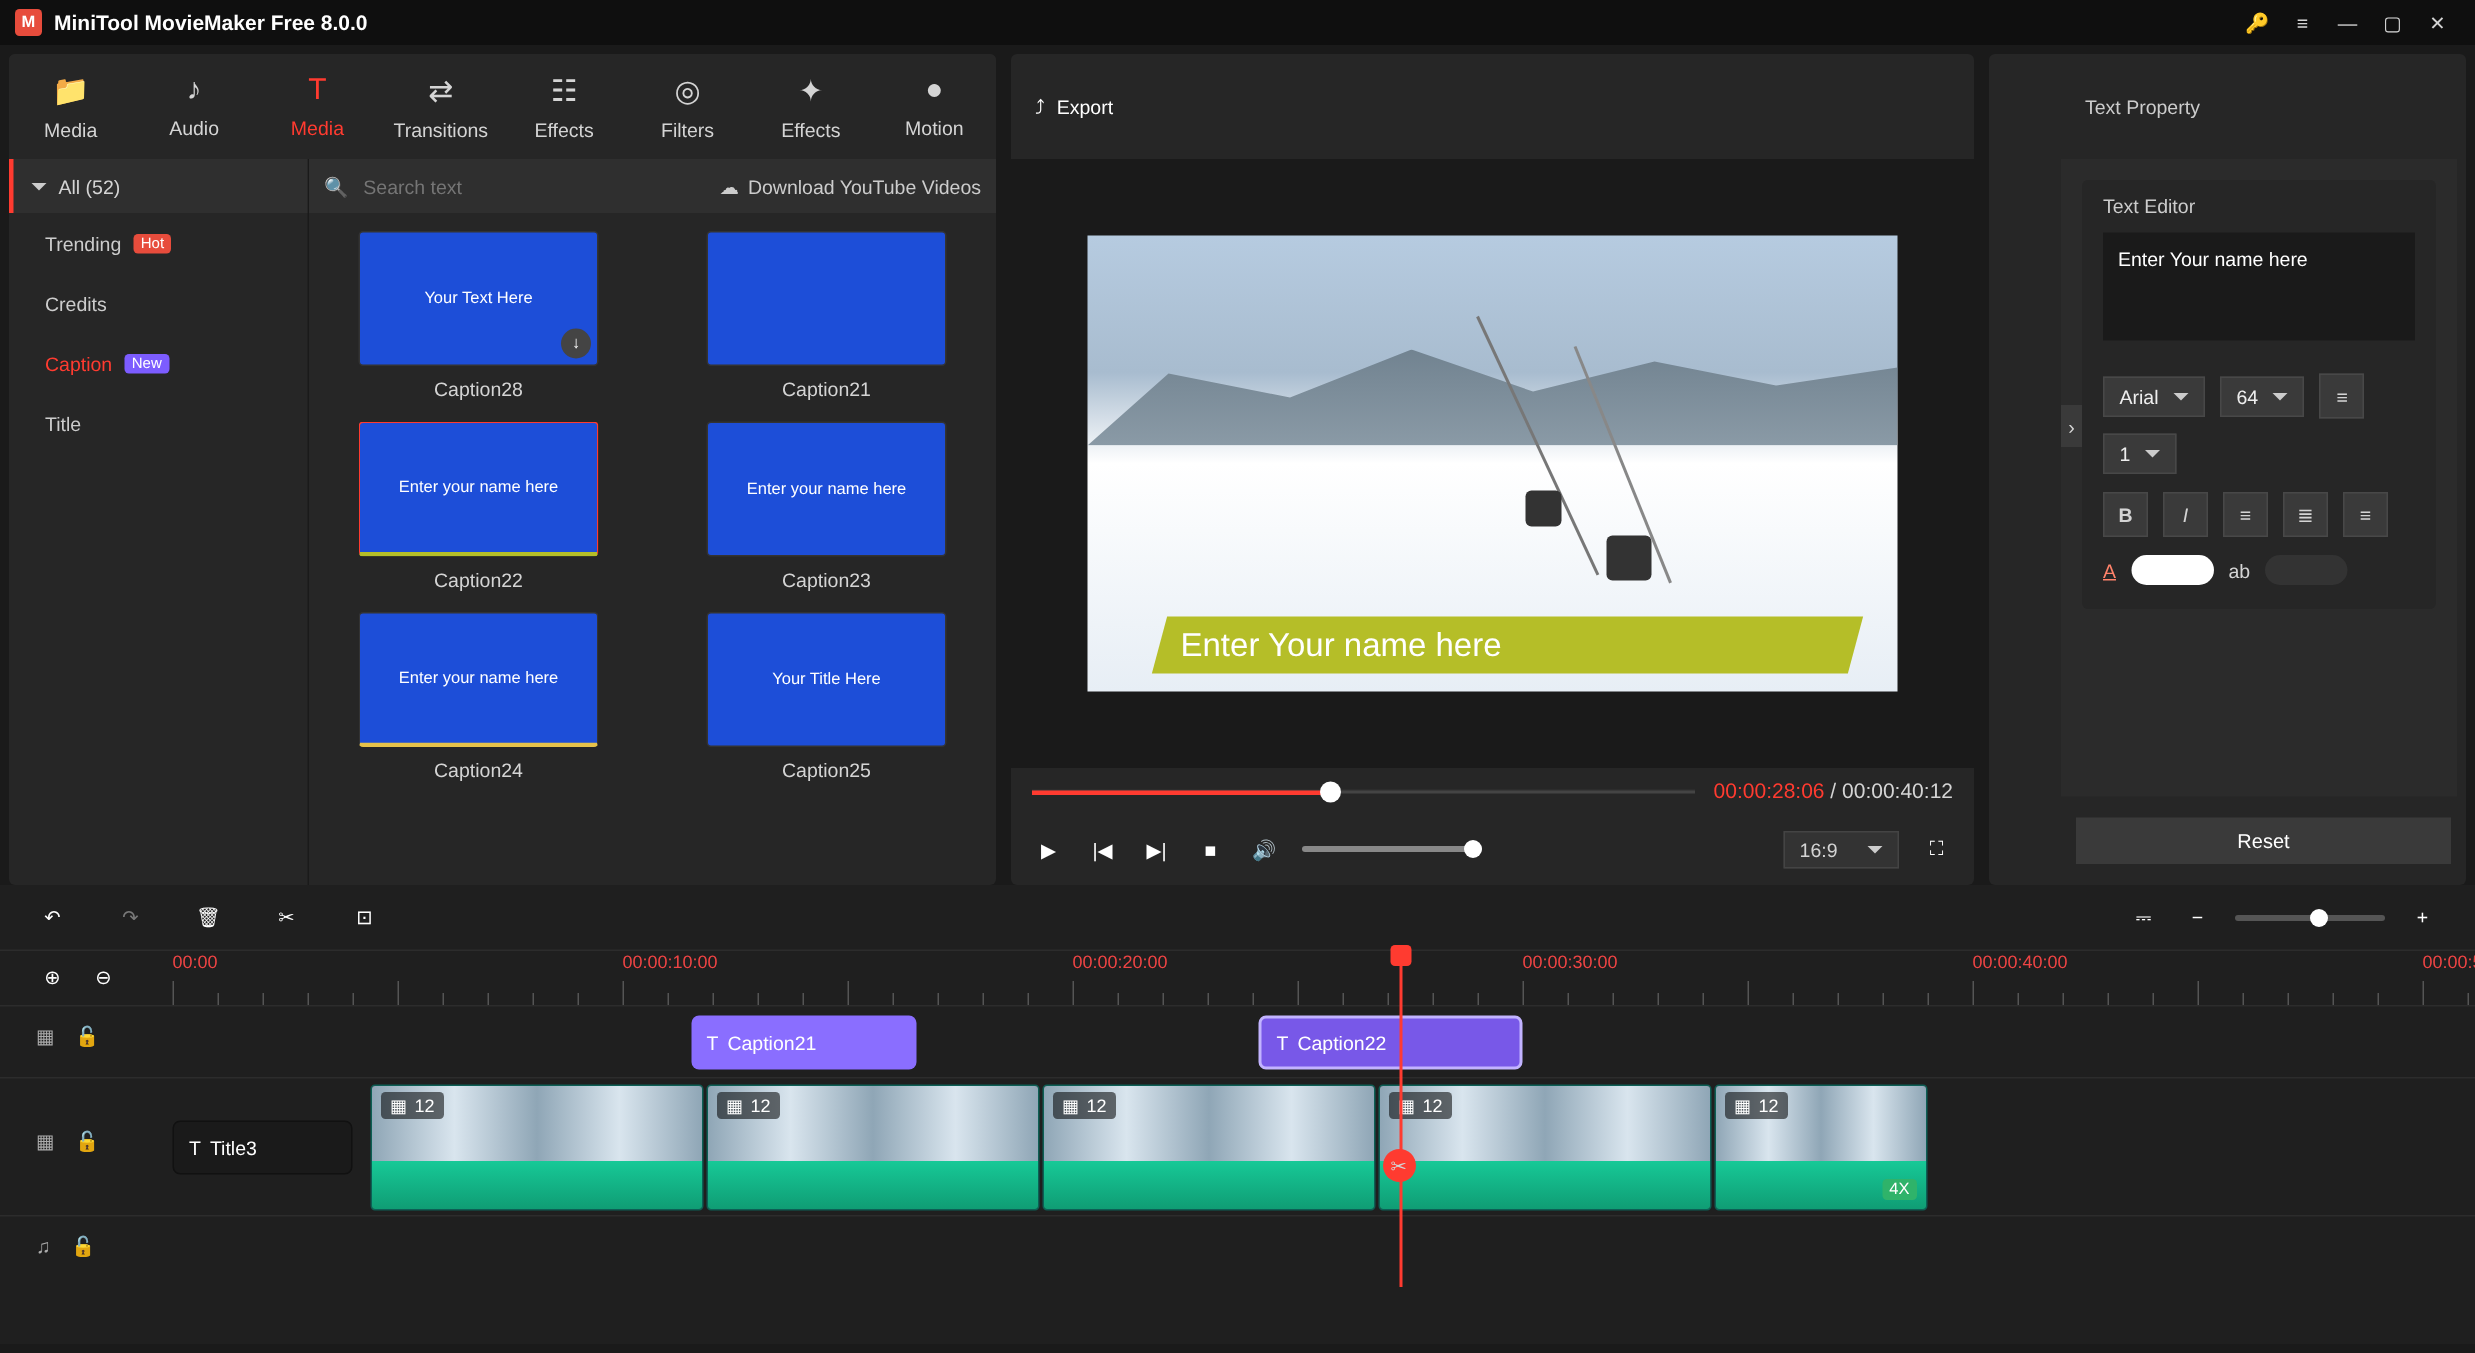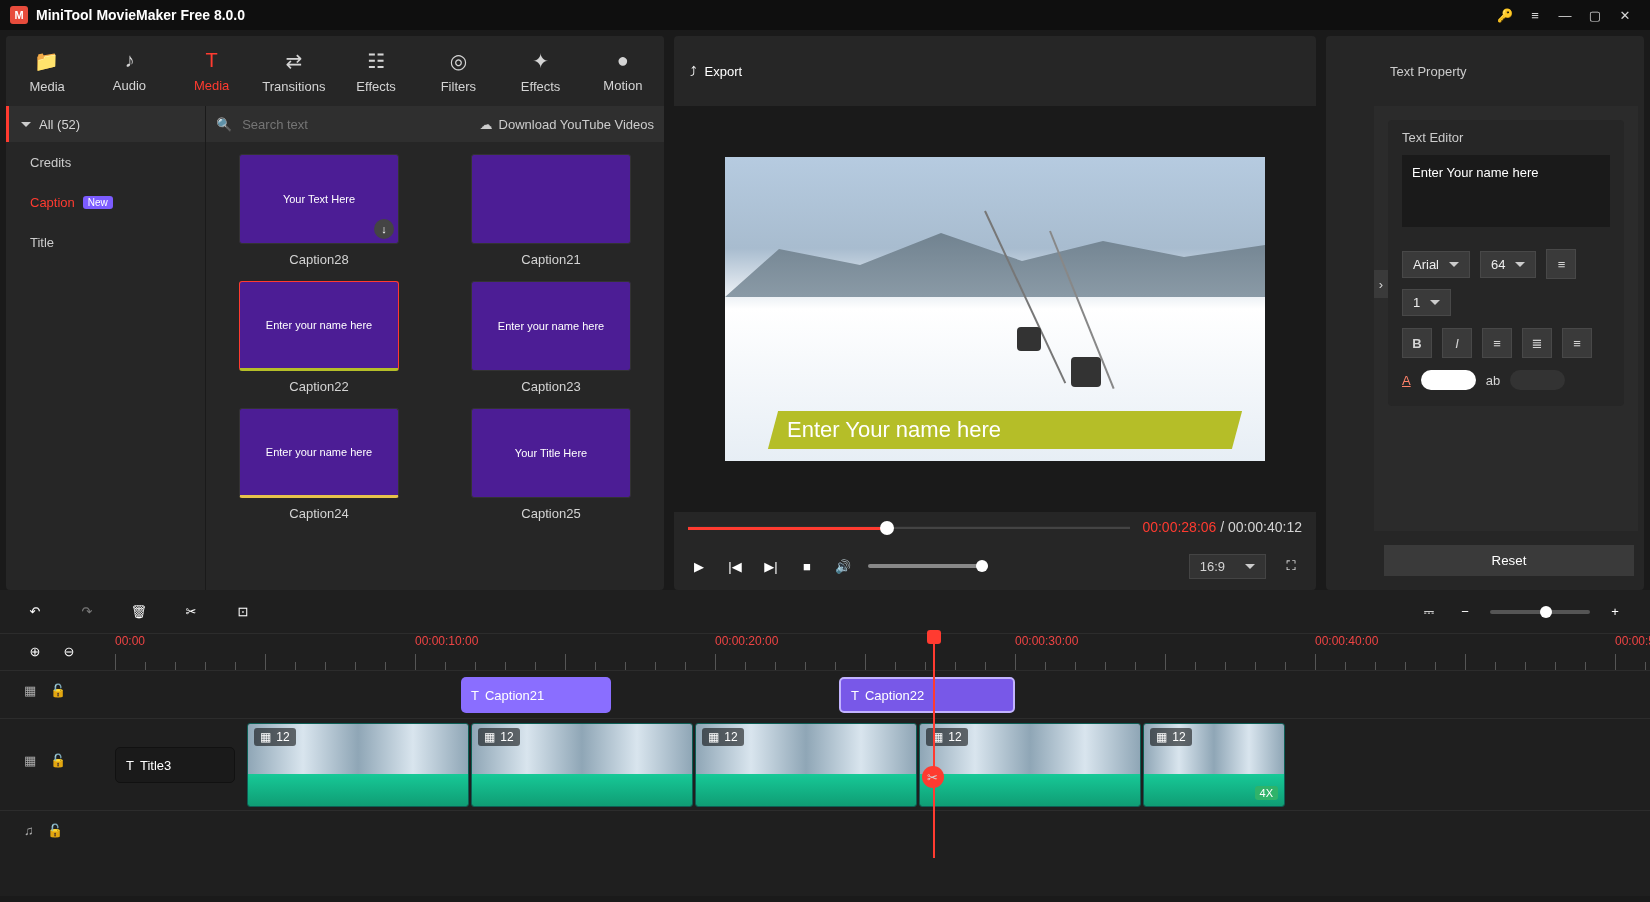--- a/index.html
+++ b/index.html
@@ -29,21 +29,21 @@
 .catitem.active { color:#ff3b30; }
 .badge { font-size:10px; padding:1px 5px; border-radius:3px; color:#fff;}
 .badge.hot{background:#e74c3c;} .badge.new{background:#7c5cff;}
 
 .assets { flex:1; display:flex; flex-direction:column;}
 .searchrow { height:36px; display:flex; align-items:center; padding:0 10px; gap:10px; background:#2f2f2f;}
 .searchrow input { background:transparent; border:none; color:#ccc; flex:1; outline:none; font-size:13px;}
 .searchrow .dl { display:flex; align-items:center; gap:6px; color:#ccc; cursor:pointer; font-size:13px;}
 .grid { flex:1; overflow:auto; padding:12px; display:grid; grid-template-columns:repeat(2,1fr); gap:14px 30px; align-content:start;}
 .asset { display:flex; flex-direction:column; align-items:center; gap:8px; }
-.thumb { width:160px; height:90px; background:#4c1d95; border:1px solid #333; border-radius:3px; position:relative; display:flex;align-items:center;justify-content:center; overflow:hidden;}
+.thumb { width:160px; height:90px; background:#1d4ed8; border:1px solid #333; border-radius:3px; position:relative; display:flex;align-items:center;justify-content:center; overflow:hidden;}
 .thumb.sel { border:1px solid #ff3b30; }
 .thumb .cap { font-size:11px; color:#fff; }
 .dlbadge { position:absolute; right:4px; bottom:4px; width:20px;height:20px;background:#444;border-radius:50%;display:flex;align-items:center;justify-content:center;color:#fff;font-size:11px;}
 
 
 .player { width:642px; display:flex; flex-direction:column; }
 .phead { height:70px; display:flex; align-items:center; padding:0 16px;}
 .phead .ptitle { flex:1; color:#ccc;}
 .export { display:flex; align-items:center; gap:8px; color:#fff; cursor:pointer;}
 .stage { flex:1; display:flex; align-items:center; justify-content:center; background:#1a1a1a; position:relative;}
@@ -164,20 +164,24 @@
           <div>Motion</div>
         </div>
       </div>
     <div class="libbody">
       <div class="catcol">
         <div class="cathead">
           <span class="chev"></span>
           <span>All (52)</span>
         </div>
         <div id="catlist">
+            <div class="catitem">
+              <span>Trending</span>
+              <span class="badge hot">Hot</span>
+            </div>
             <div class="catitem">
               <span>Credits</span>
             </div>
             <div class="catitem active">
               <span>Caption</span>
               <span class="badge new">New</span>
             </div>
             <div class="catitem">
               <span>Title</span>
             </div>

